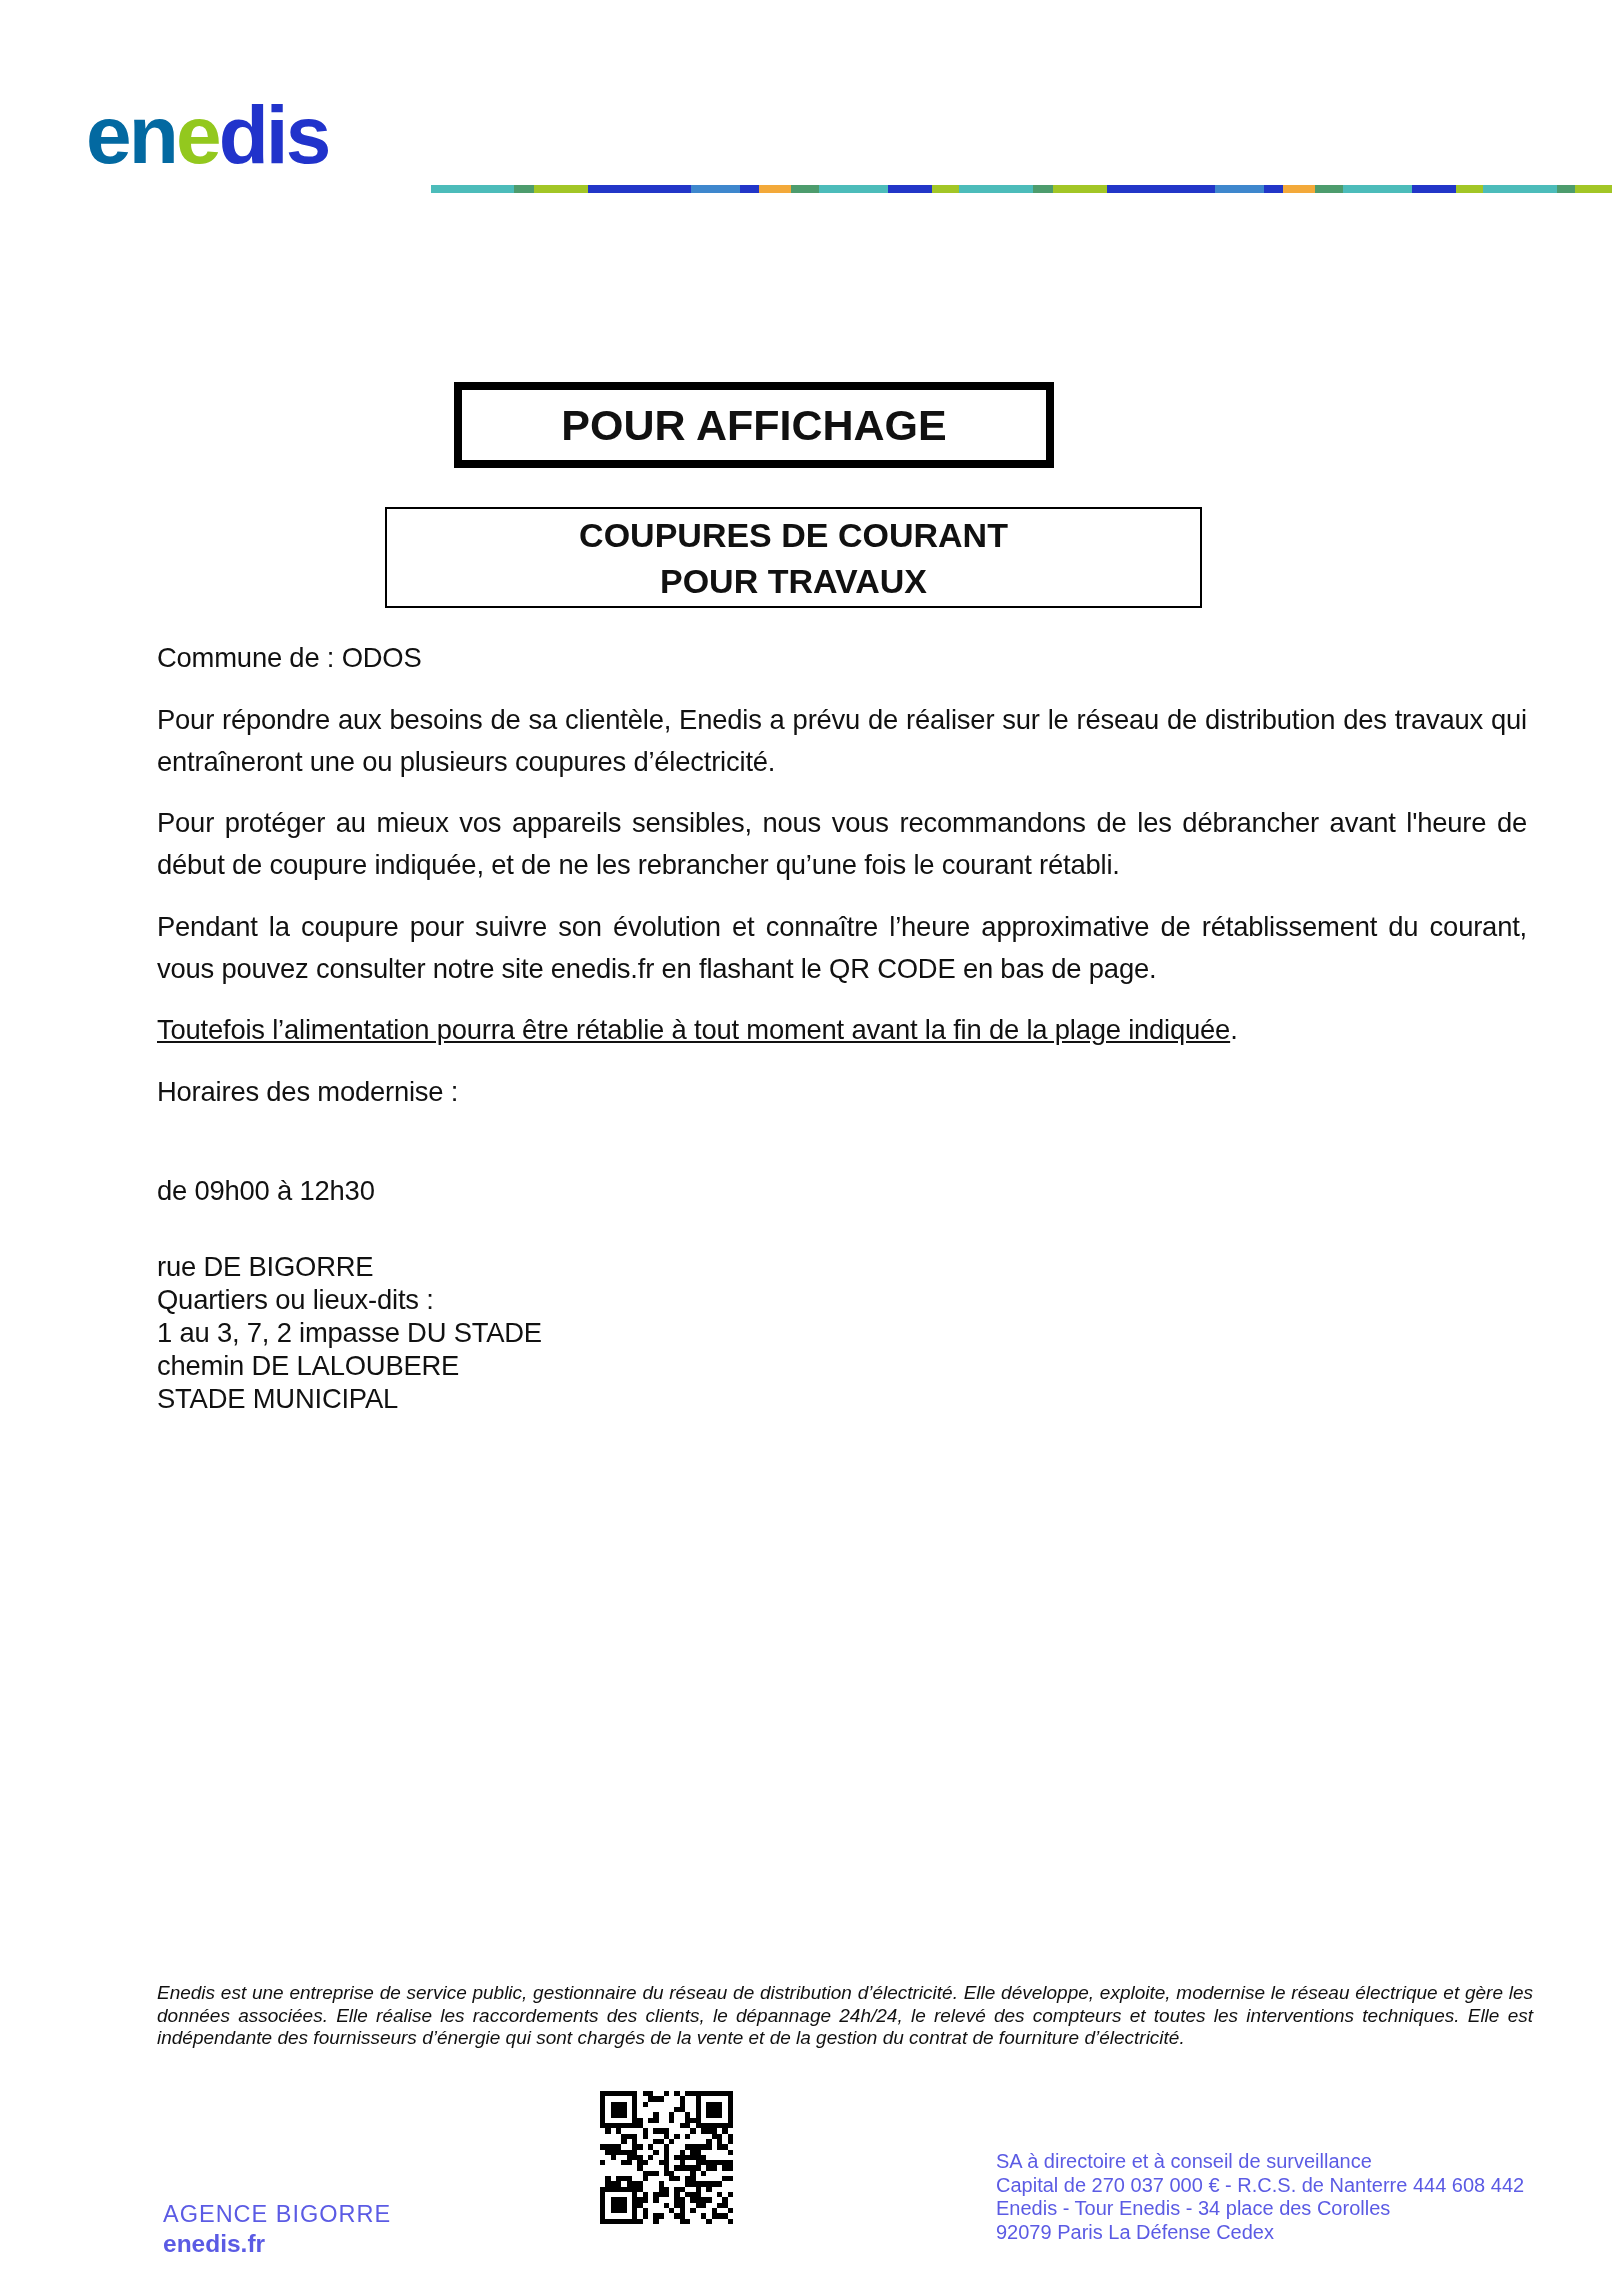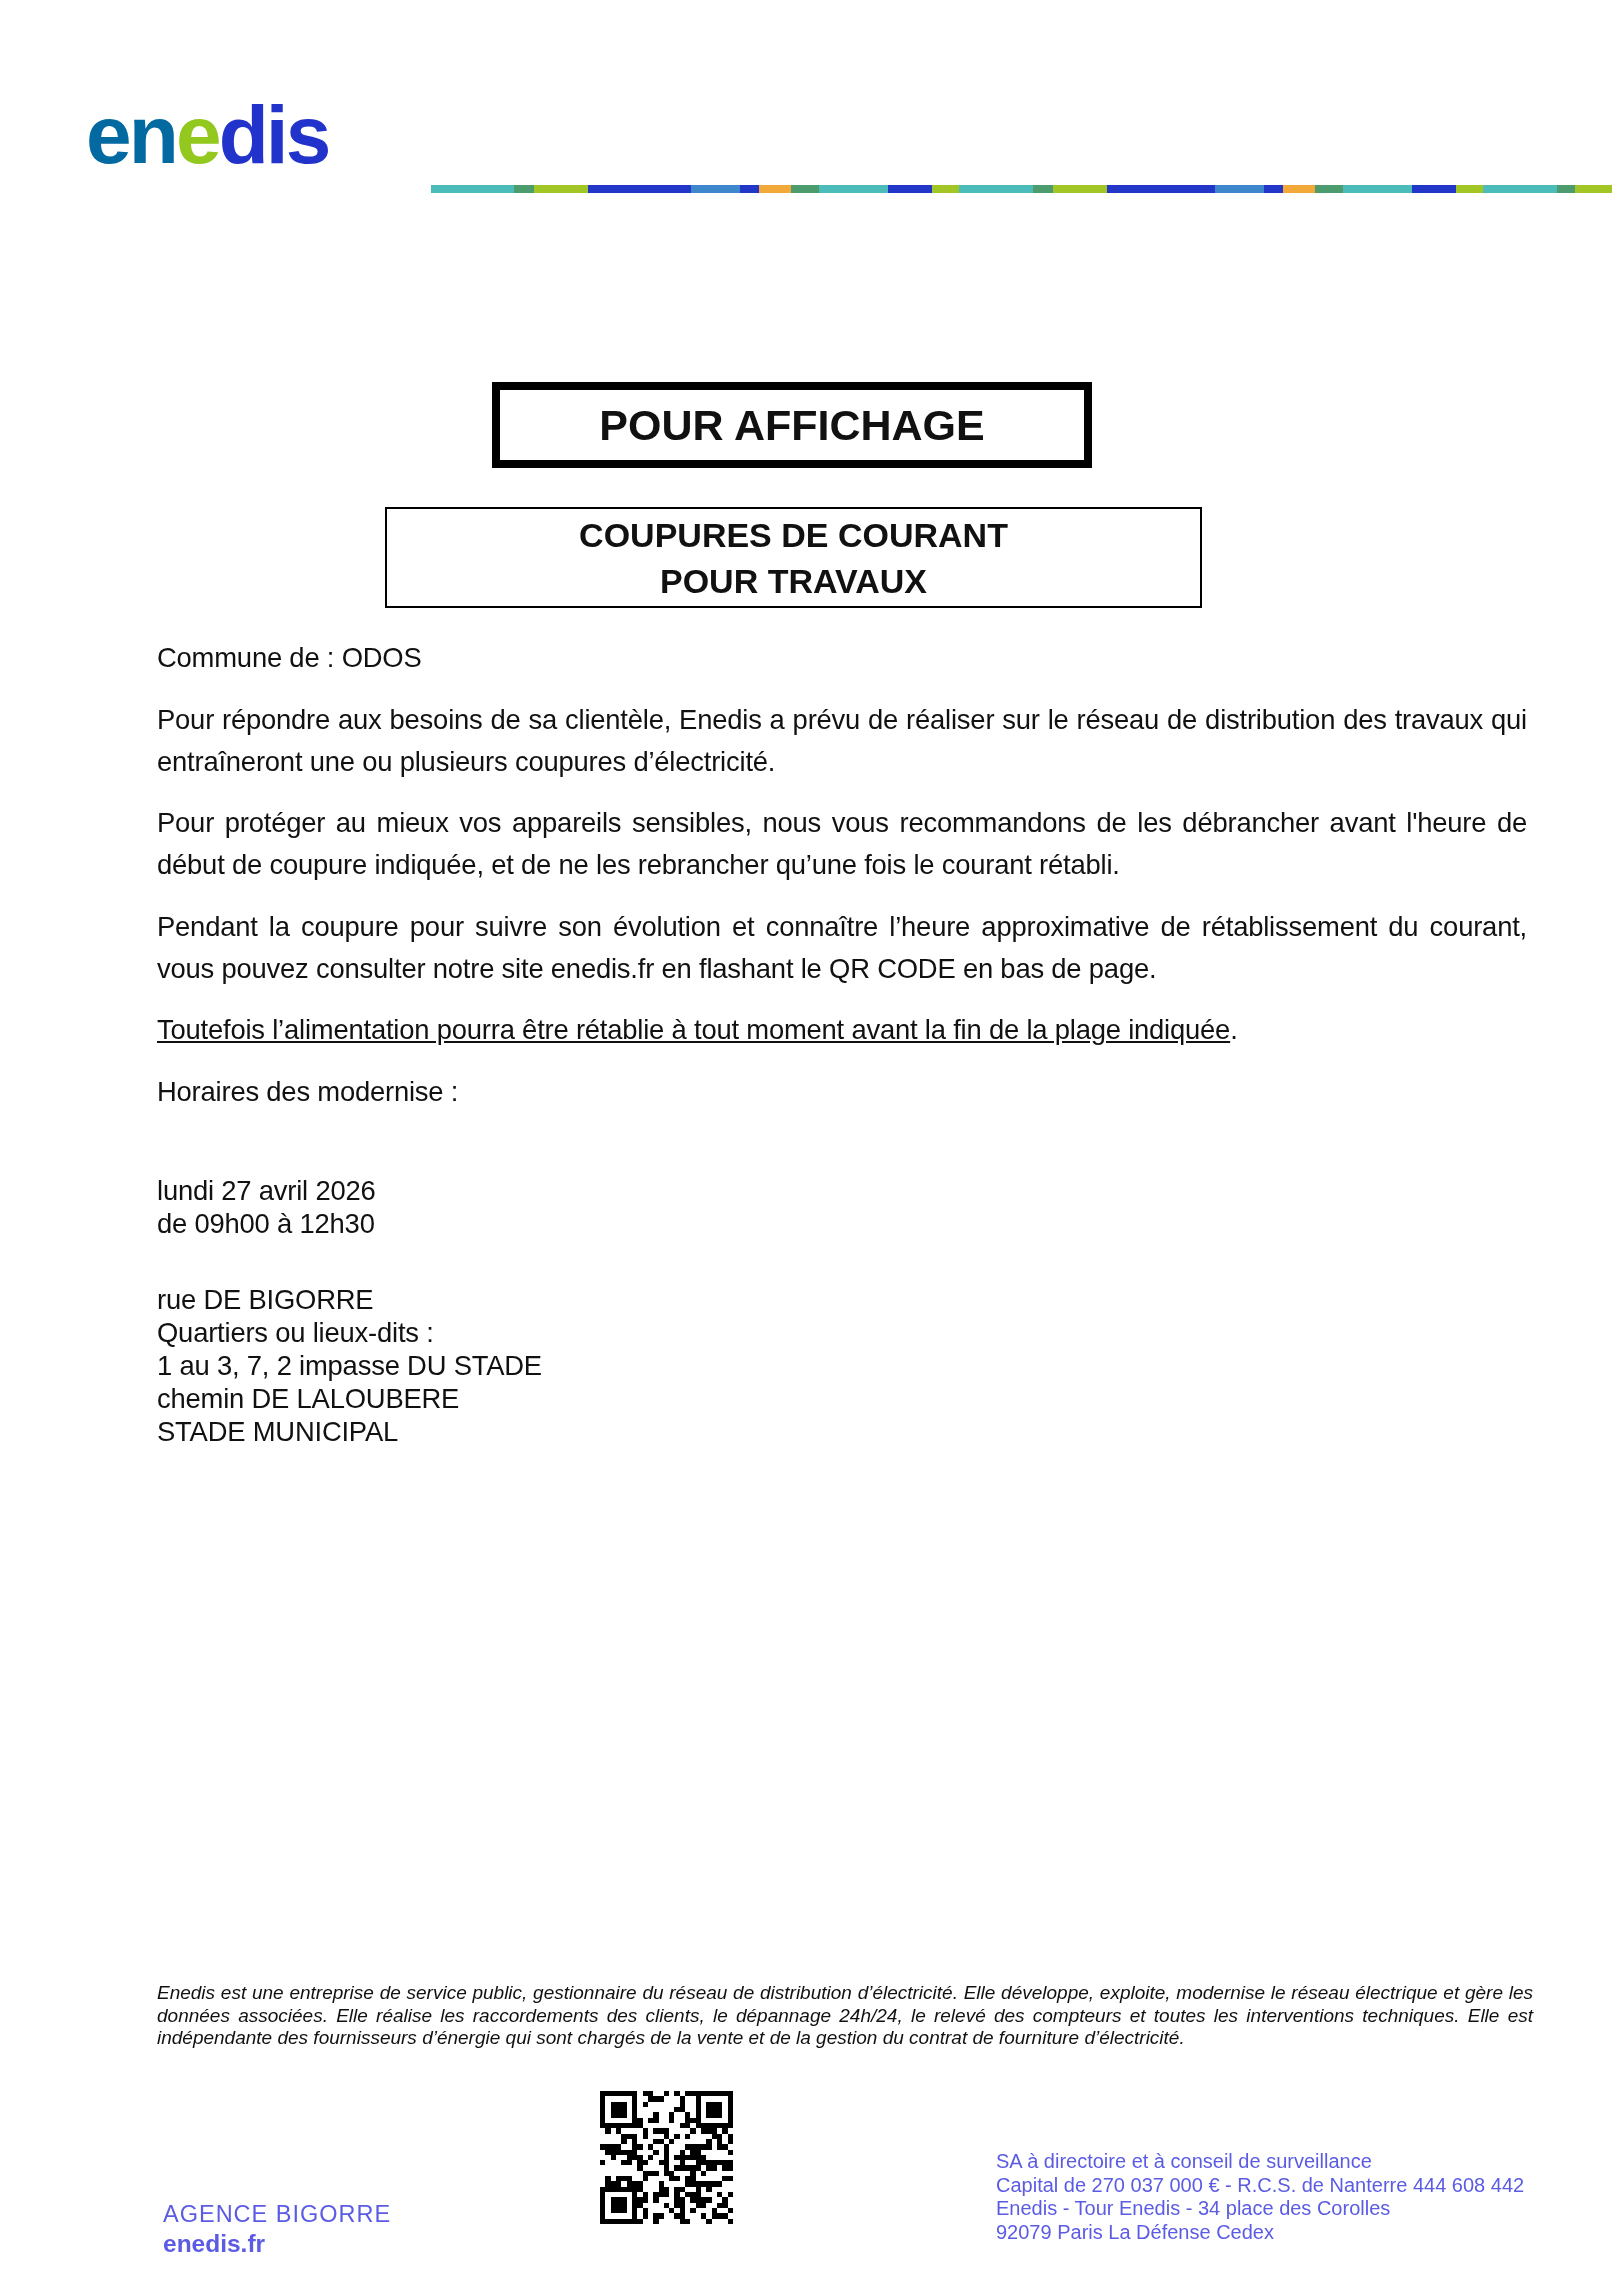--- a/index.html
+++ b/index.html
@@ -13,21 +13,21 @@
     position:absolute;left:86px;top:94px;
     font-weight:bold;font-size:82px;line-height:1;letter-spacing:-2.9px;
   }
   .brand-divider{
     position:absolute;left:431px;top:185px;width:1181px;height:7.8px;
     display:flex;overflow:hidden;
   }
   .brand-divider i{display:block;height:100%;}
   
   .banner{
-    position:absolute;left:492px;top:382px;width:600px;height:86px;
+    position:absolute;left:454px;top:382px;width:600px;height:86px;
     background:#000;box-sizing:border-box;padding:5.9px;
   }
   .banner-inner{
     background:#fff;border:2.9px solid #000;height:100%;box-sizing:border-box;
     display:flex;align-items:center;justify-content:center;
   }
   .banner-inner span{font-size:43px;font-weight:bold;letter-spacing:0;}
   .notice-box{
     position:absolute;left:385px;top:507px;width:817px;height:101px;
     border:2.9px solid #000;box-sizing:border-box;
@@ -118,21 +118,20 @@
 
   <div class="body">
     <p>Commune de : ODOS</p>
     <p class="just">Pour répondre aux besoins de sa clientèle, Enedis a prévu de réaliser sur le réseau de distribution des travaux qui entraîneront une ou plusieurs coupures d’électricité.</p>
     <p class="just">Pour protéger au mieux vos appareils sensibles, nous vous recommandons de les débrancher avant l'heure de début de coupure indiquée, et de ne les rebrancher qu’une fois le courant rétabli.</p>
     <p class="just">Pendant la coupure pour suivre son évolution et connaître l’heure approximative de rétablissement du courant, vous pouvez consulter notre site enedis.fr en flashant le QR CODE en bas de page.</p>
     <p><span class="emph">Toutefois l’alimentation pourra être rétablie à tout moment avant la fin de la plage indiquée</span><span>.</span></p>
     <p>Horaires des modernise :</p>
 
     <div class="sched-block">
-      <div>lundi 27 avril 2026</div>
       <div>de 09h00 à 12h30</div>
     </div>
 
     <div class="loc-block">
       <div>rue DE BIGORRE</div>
       <div>Quartiers ou lieux-dits :</div>
       <div>1 au 3, 7, 2 impasse DU STADE</div>
       <div>chemin DE LALOUBERE</div>
       <div>STADE MUNICIPAL</div>
     </div>

